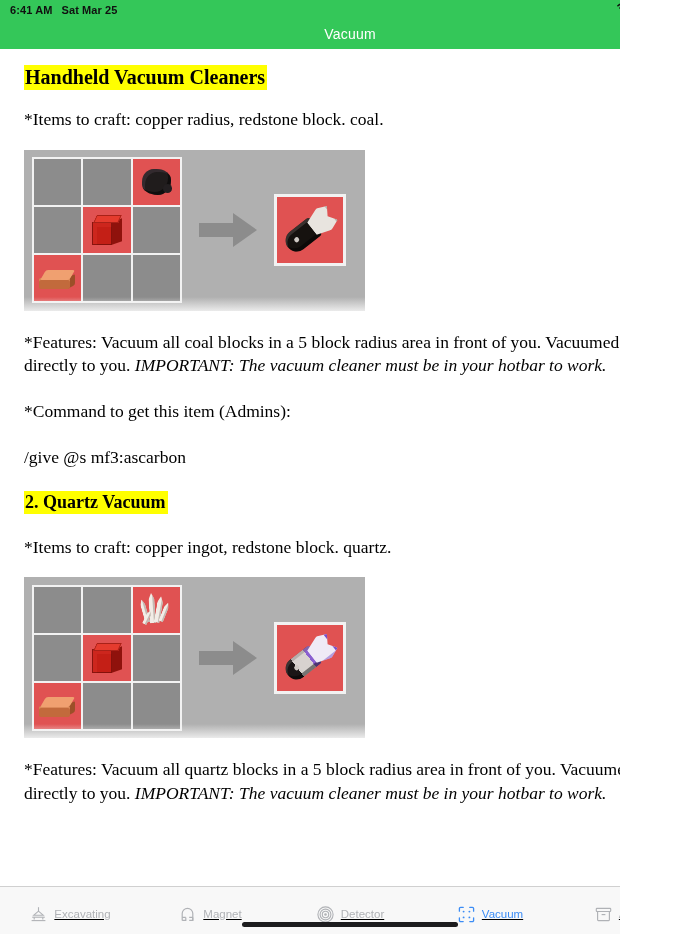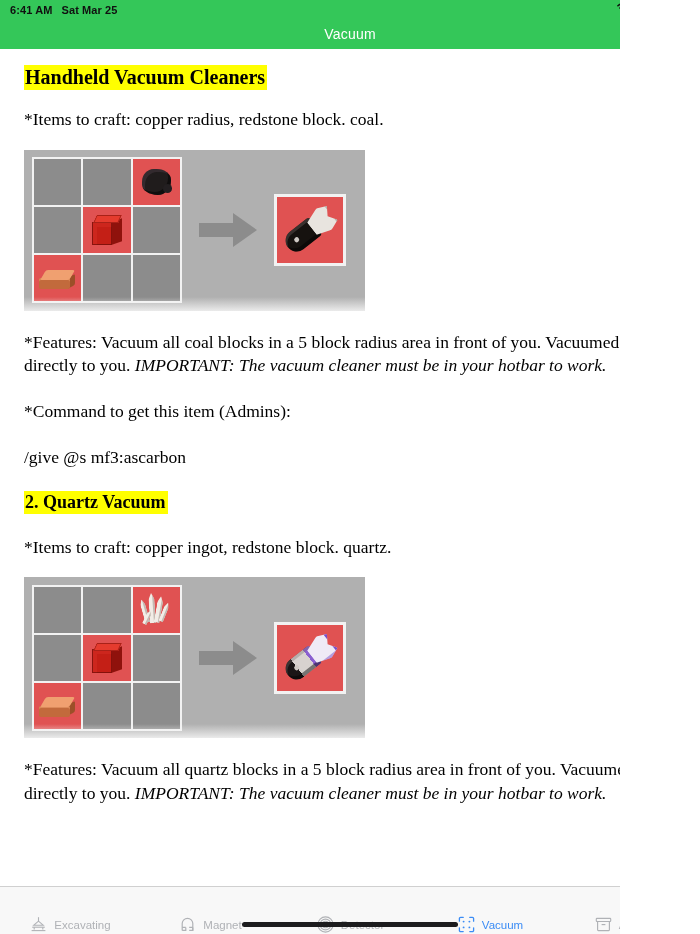--- a/index.html
+++ b/index.html
@@ -341,22 +341,23 @@
 
   
   .tab-bar {
     position: absolute;
     bottom: 0; left: 0;
     width: 700px;
     height: 48px;
     background: #f8f8f8;
     border-top: 0.5px solid #d0d0d0;
     display: flex;
-    align-items: flex-end;
+    align-items: center;
     padding-top: 7px;
+    text-decoration: underline;
   }
   .tab {
     flex: 1;
     display: flex;
     align-items: center;
     justify-content: center;
     gap: 6px;
     color: #b0b2b6;
     font-size: 11.5px;
     font-family: "Liberation Sans", sans-serif;

